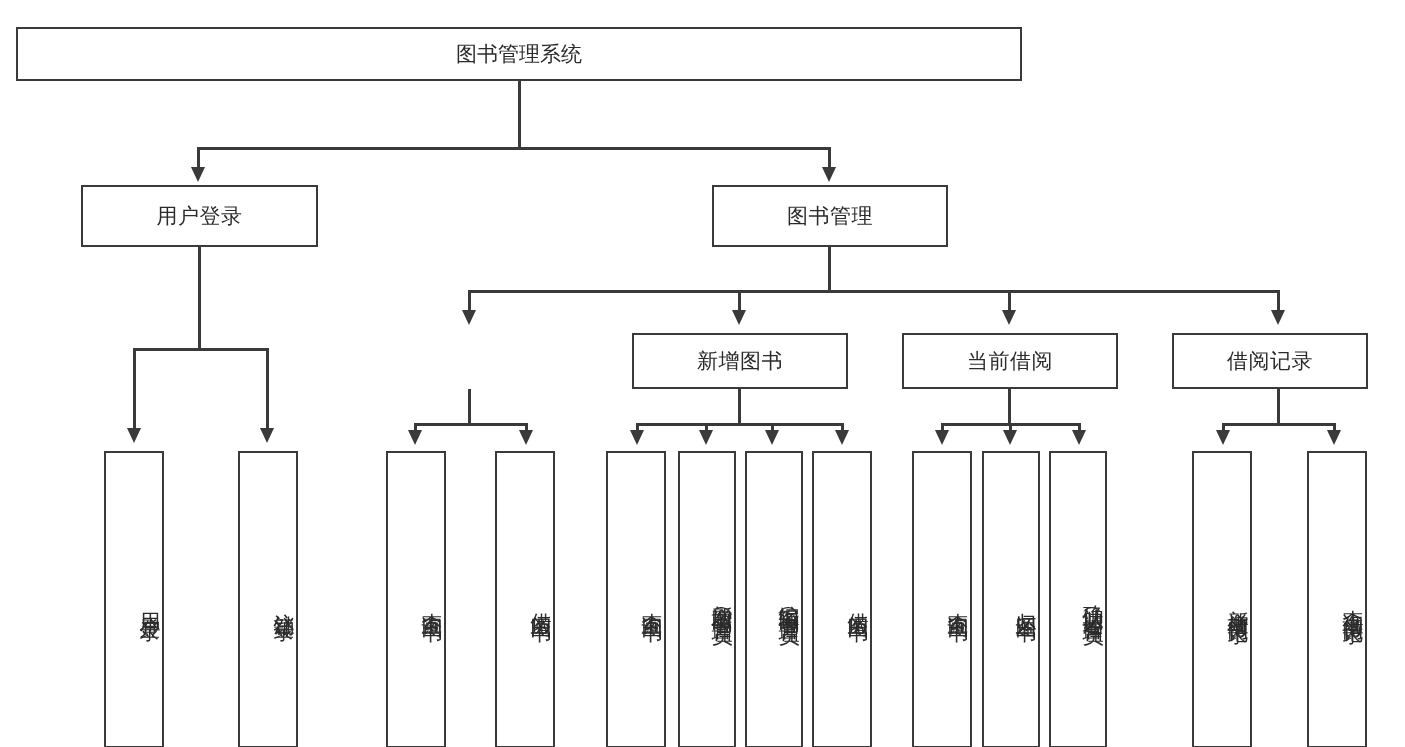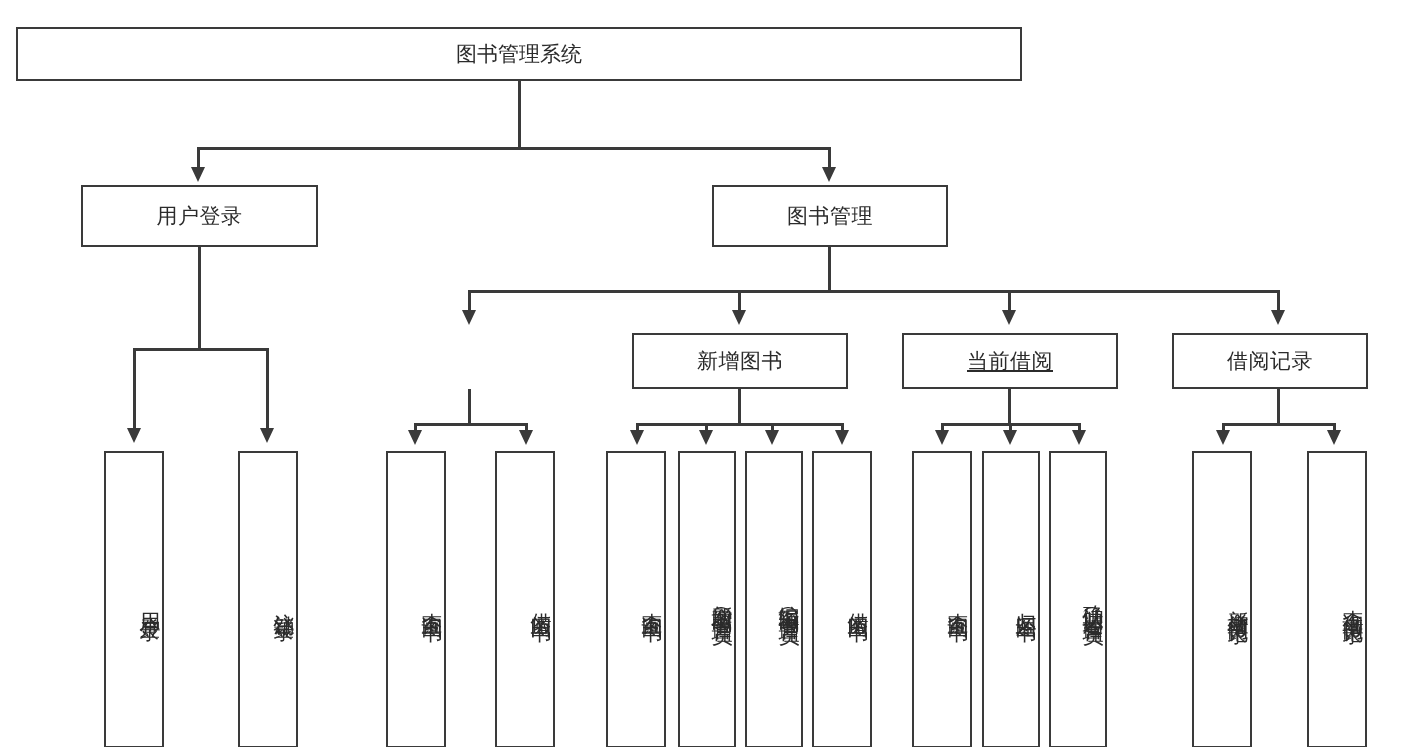--- a/index.html
+++ b/index.html
@@ -117,21 +117,21 @@
   <div class="seg vline" style="left:738px; top:275px; width:3px; height:24px;"></div>
   <div class="arrow" style="left:732px; top:295px;"></div>
   <div class="seg vline" style="left:1008px; top:275px; width:3px; height:24px;"></div>
   <div class="arrow" style="left:1002px; top:295px;"></div>
   <div class="seg vline" style="left:1277px; top:275px; width:3px; height:24px;"></div>
   <div class="arrow" style="left:1271px; top:295px;"></div>
 
   <div class="node h" style="left:632px; top:318px; width:216px; height:56px;">
     <span class="txt">新增图书</span>
   </div>
-  <div class="node h" style="left:902px; top:318px; width:216px; height:56px;text-decoration:underline;">
+  <div class="node h" style="left:902px; top:318px; width:216px; height:56px;">
     <span class="txt">当前借阅</span>
   </div>
   <div class="node h" style="left:1172px; top:318px; width:196px; height:56px;align-items:center;">
     <span class="txt">借阅记录</span>
   </div>
 
   <div class="seg vline" style="left:468px; top:374px; width:3px; height:36px;"></div>
   <div class="seg hline" style="left:414px; top:408px; width:114px; height:3px;"></div>
   <div class="seg vline" style="left:414px; top:408px; width:3px; height:10px;"></div>
   <div class="arrow" style="left:408px; top:415px;"></div>

